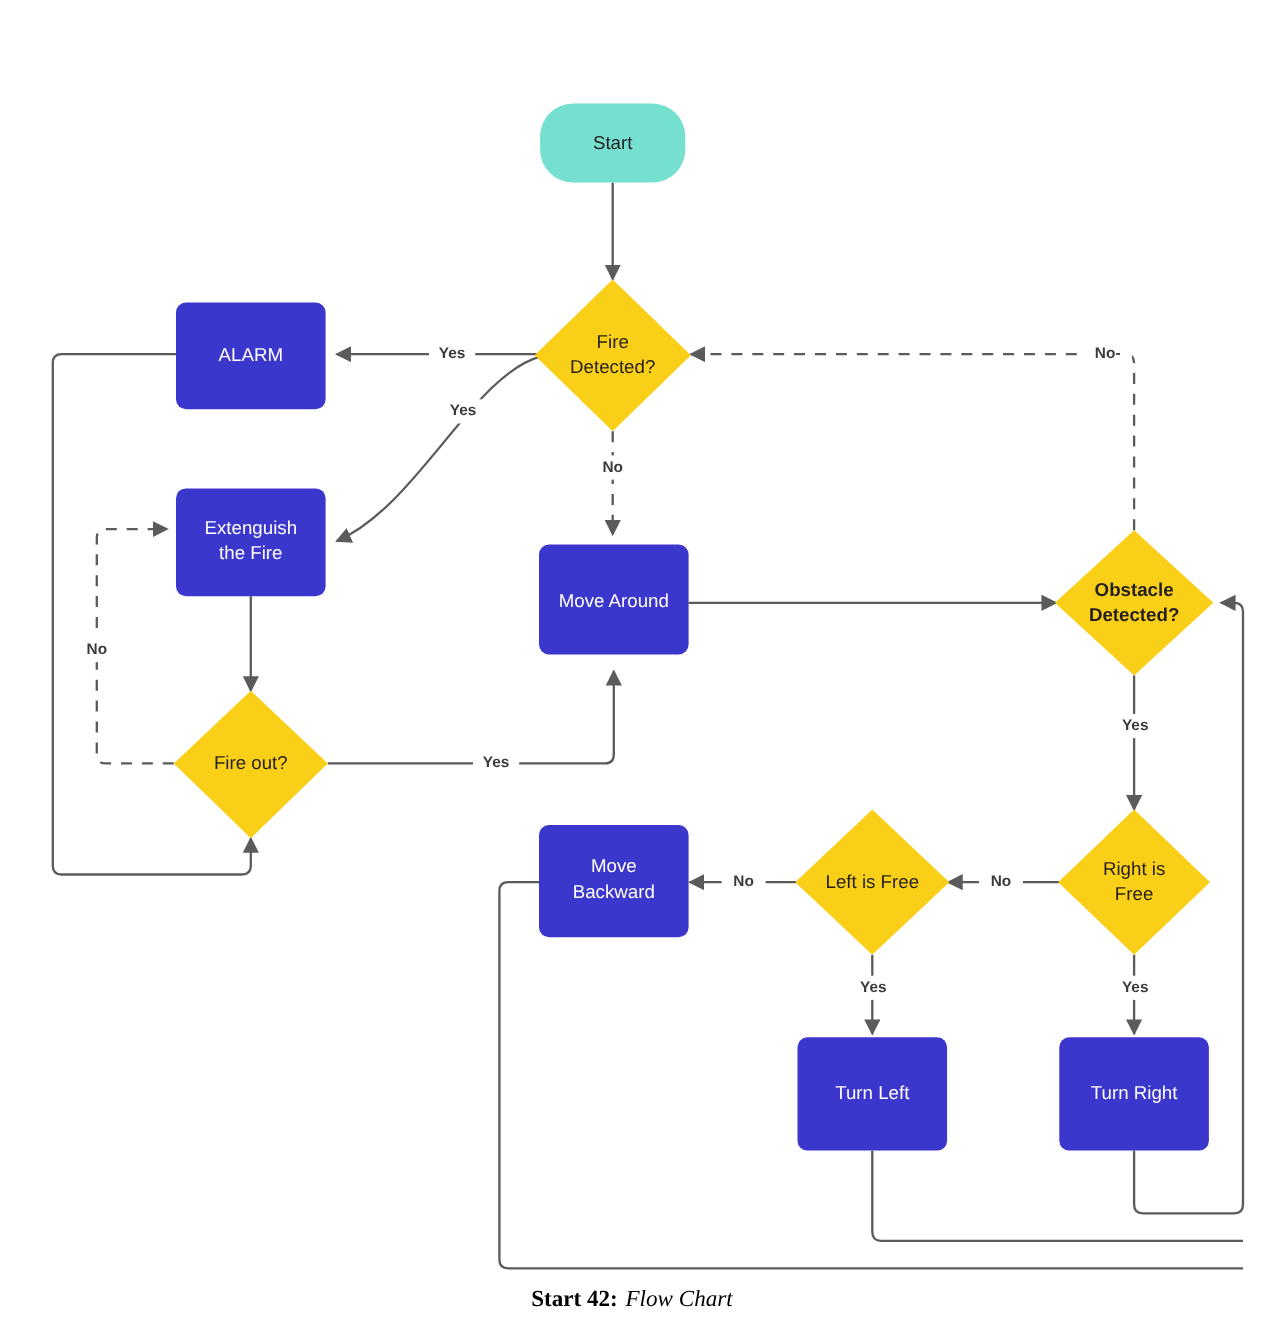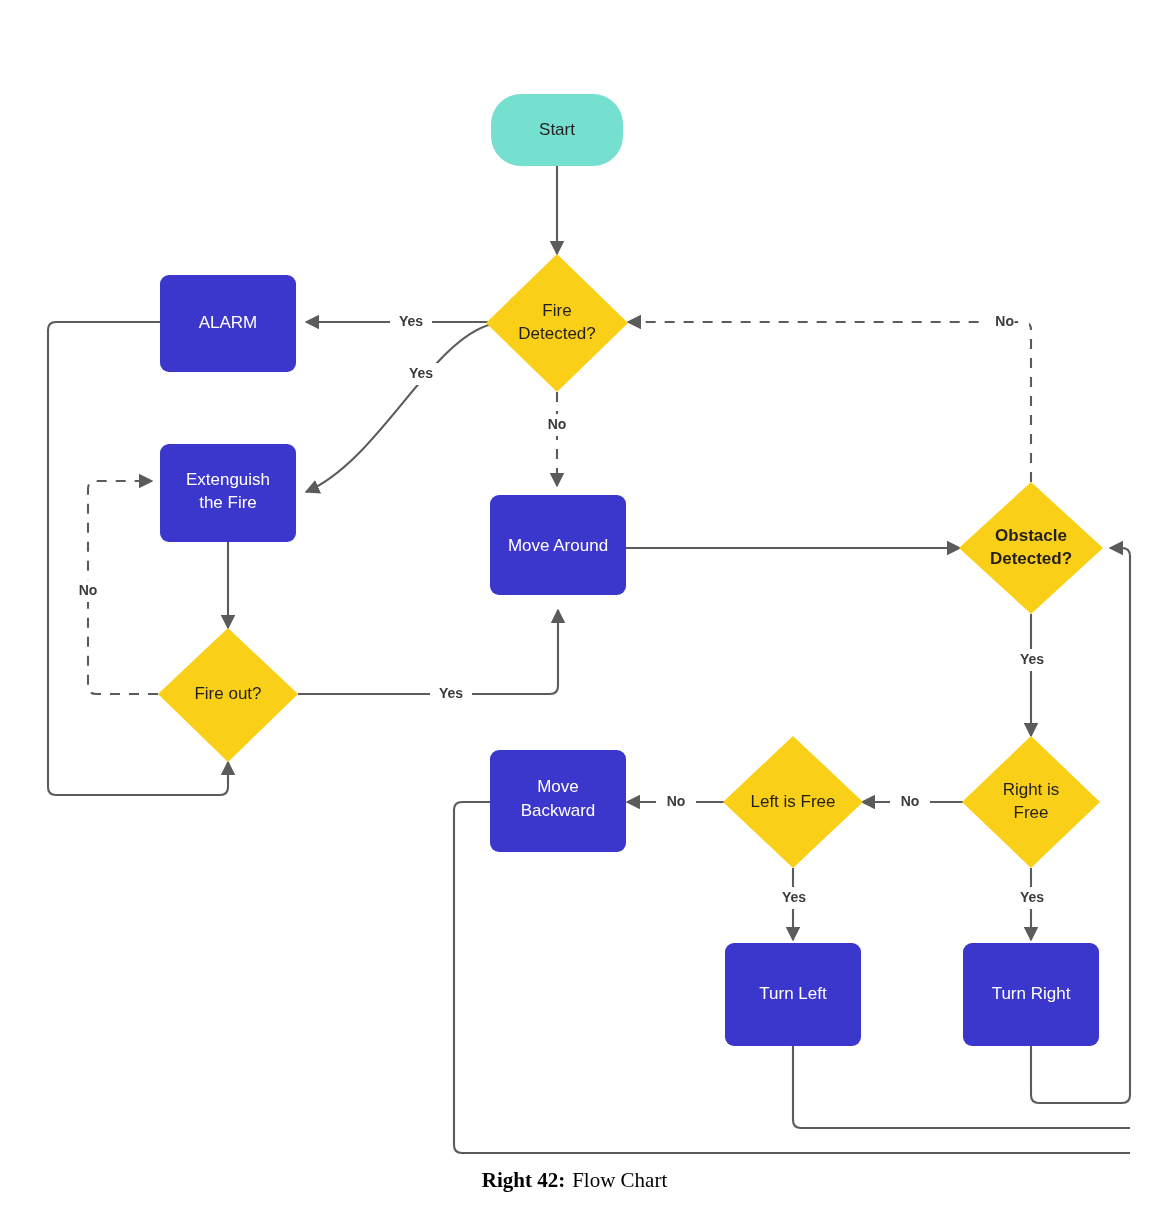--- a/index.html
+++ b/index.html
@@ -28,21 +28,21 @@
     text-anchor:middle;dominant-baseline:middle;
   }
 
   .caption{
     position:absolute;left:0;top:1168px;width:1149px;
     text-align:center;
     font-family:"Liberation Serif","DejaVu Serif",serif;
     font-size:21px;color:#000000;
   }
   .caption .cap-num{font-weight:bold;}
-  .caption .cap-txt{margin-left:7px;}
+  .caption .cap-txt{margin-left:7px;font-style:italic;}
 </style>
 </head>
 <body>
 
 <div id="diagram">
 <svg width="1149" height="1160" viewBox="0 0 1149 1160" xmlns="http://www.w3.org/2000/svg">
   <defs>
     <marker id="arrow" viewBox="0 0 10 10" refX="9" refY="5" markerWidth="7" markerHeight="7" orient="auto-start-reverse">
       <path d="M 0 0 L 10 5 L 0 10 z" fill="#5B5B5B"></path>
     </marker>
@@ -183,14 +183,14 @@
     <rect x="656" y="751" width="40" height="22" fill="#ffffff"></rect>
     <text class="edge-label" x="676" y="762">No</text>
 
     <rect x="773" y="847" width="42" height="22" fill="#ffffff"></rect>
     <text class="edge-label" x="794" y="858">Yes</text>
   </g>
 </svg>
 </div>
 
 <div class="caption">
-  <span class="cap-num">Right 42:</span><span class="cap-txt">Flow Chart</span>
+  <span class="cap-num">Start 42:</span><span class="cap-txt">Flow Chart</span>
 </div>
 
 </body></html>

